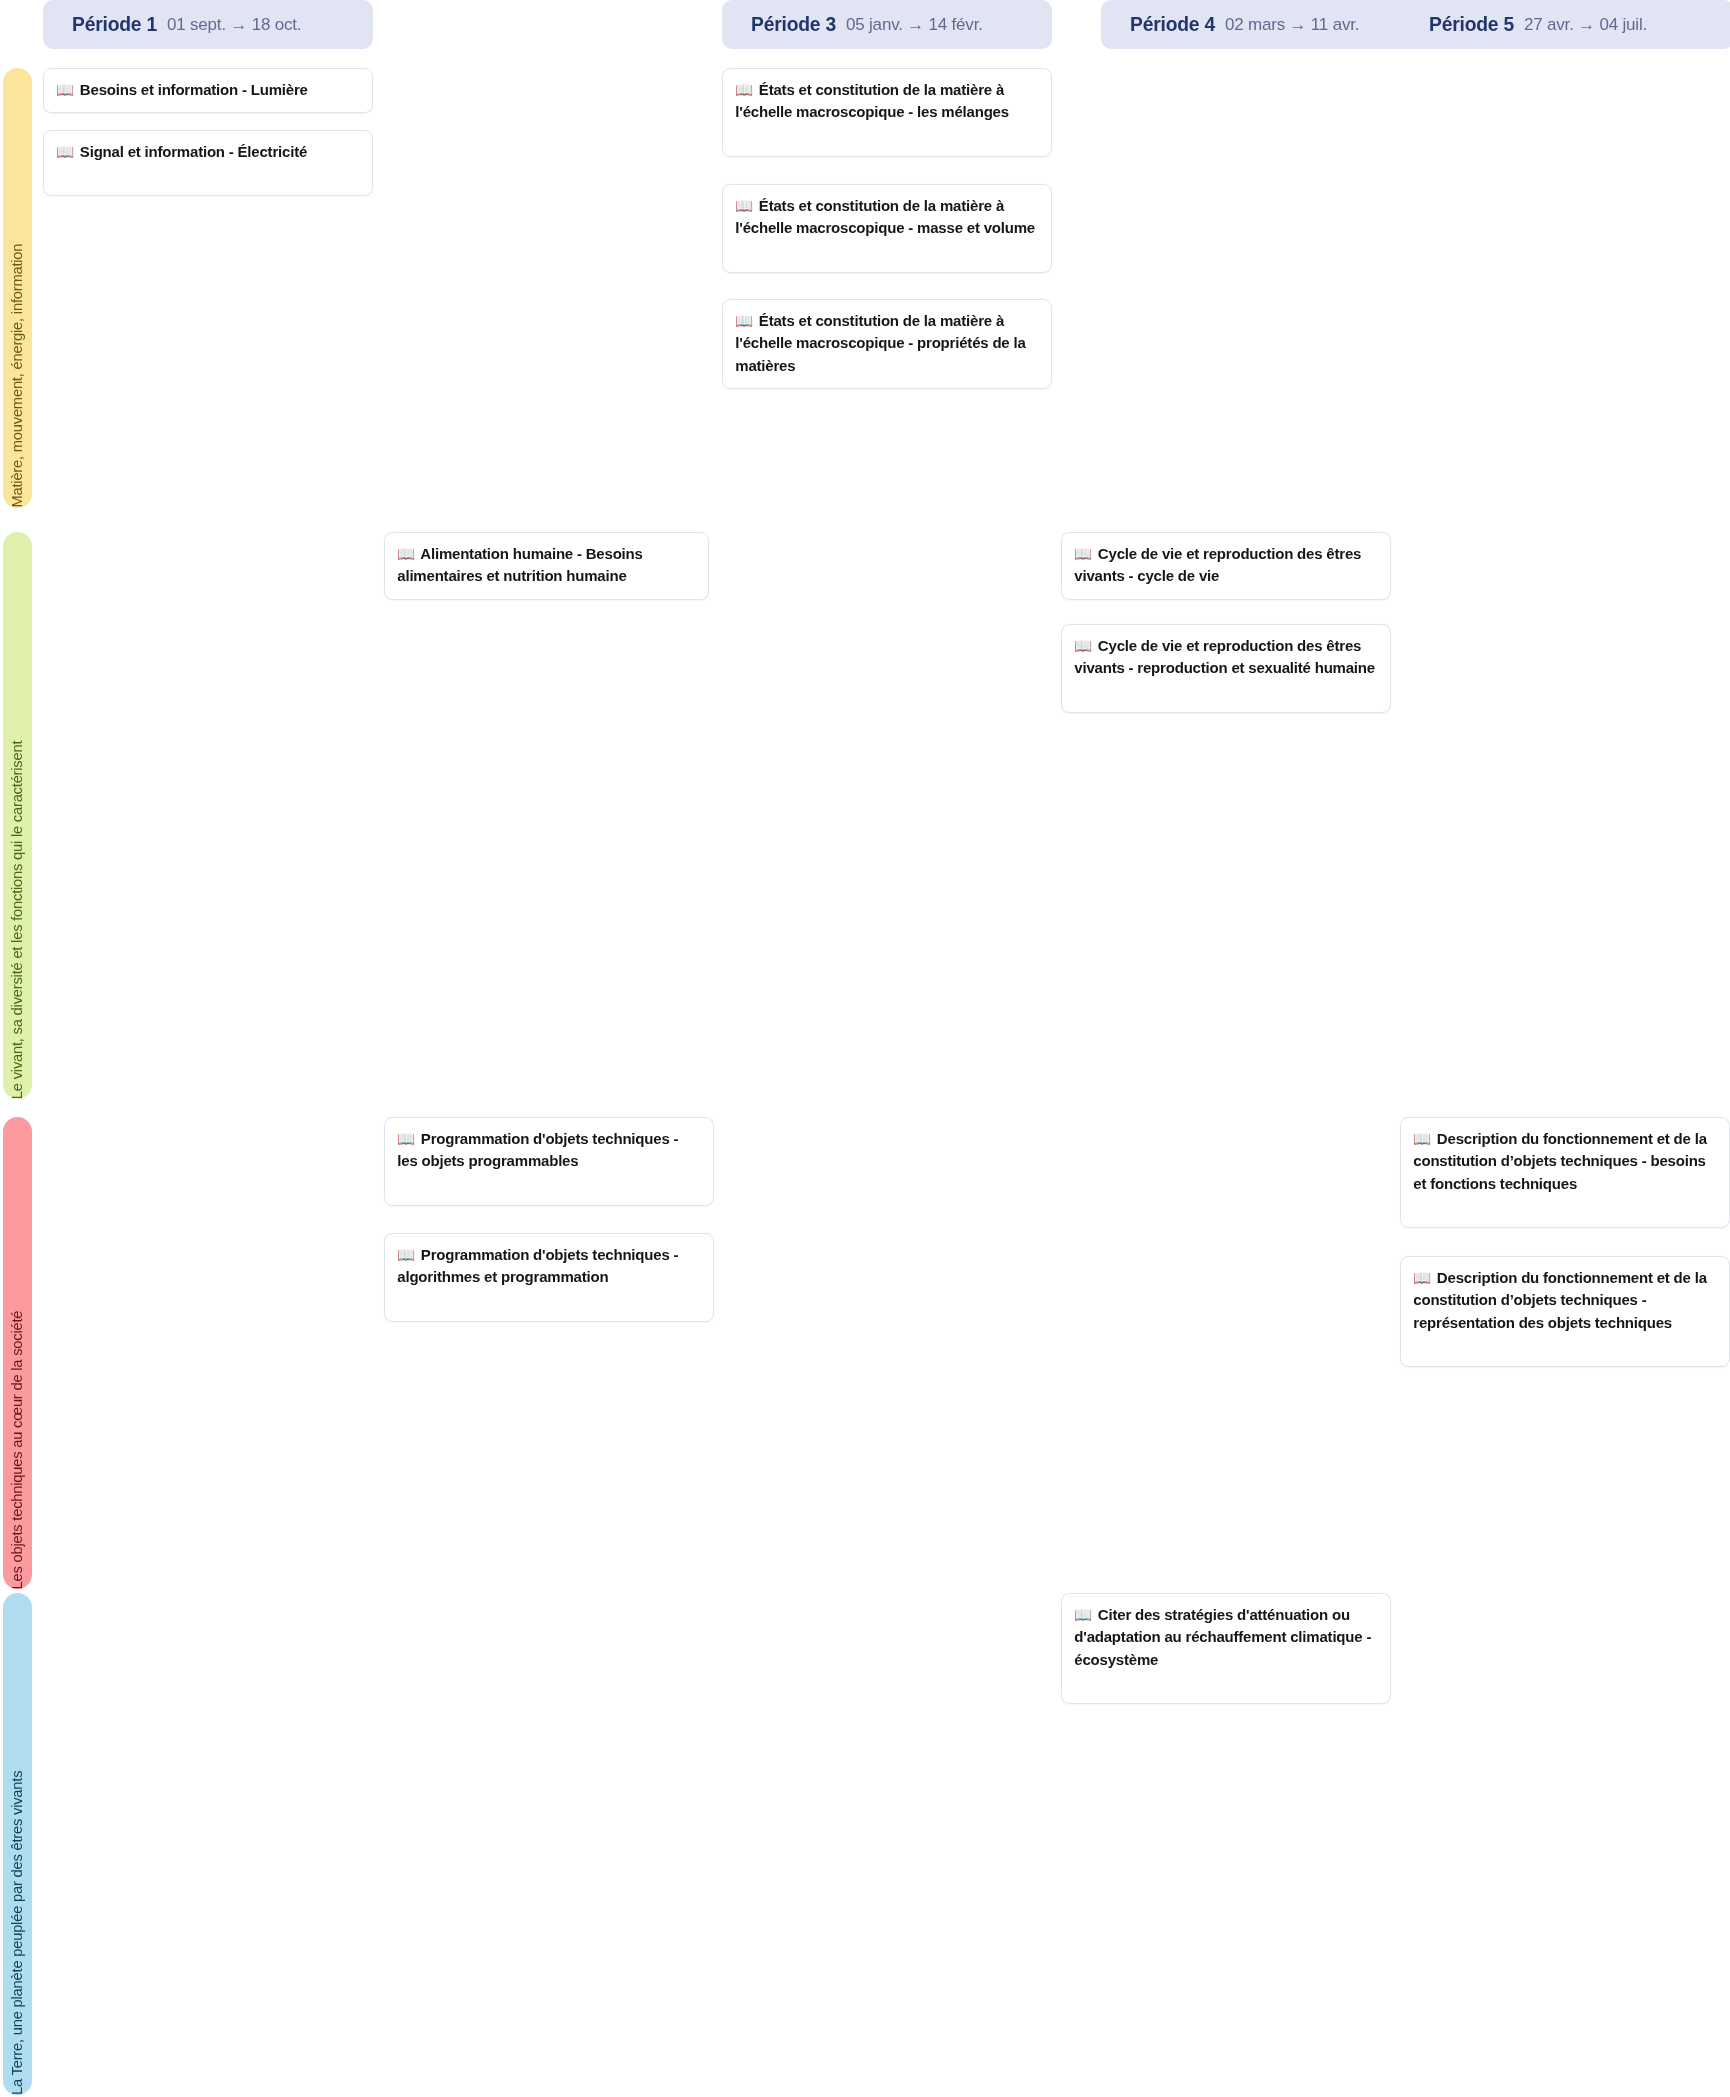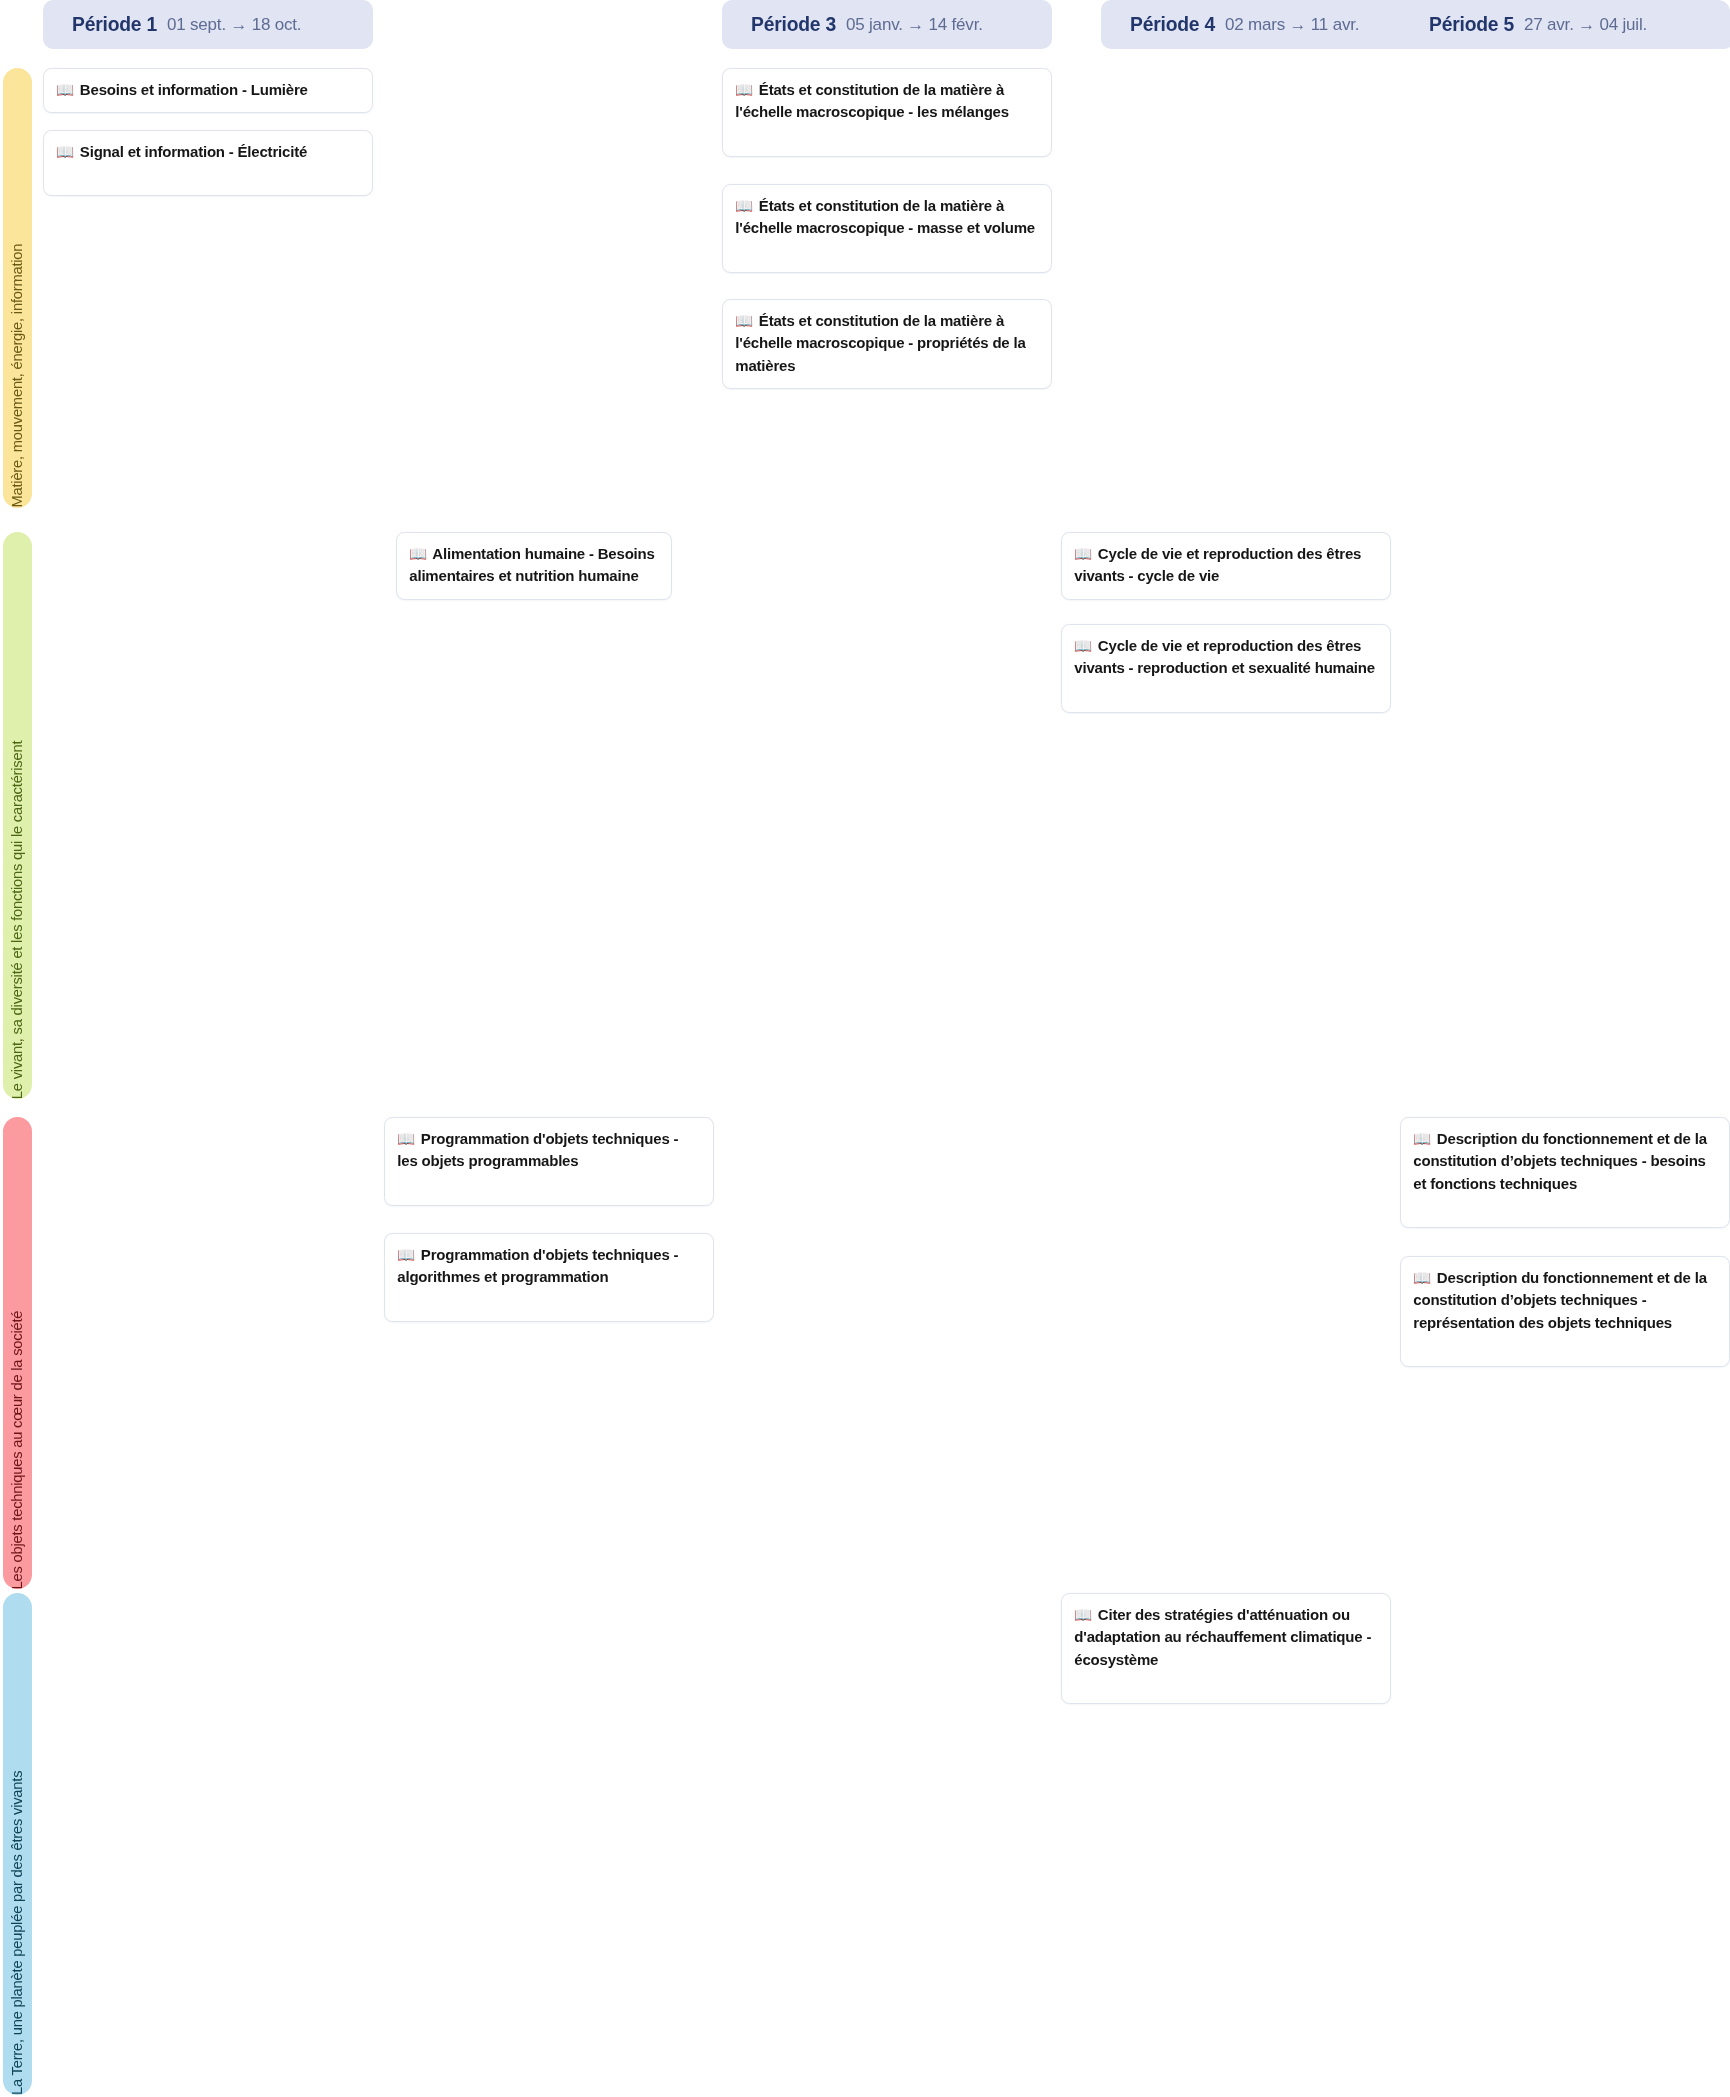--- a/index.html
+++ b/index.html
@@ -10,21 +10,20 @@
     background: #ffffff;
     font-family: "Liberation Sans", sans-serif;
   }
 
   .board {
     position: relative;
     width: 1730px;
     height: 2097px;
     background: #ffffff;
     overflow: hidden;
-    border-radius: 12px;
   }
 
   
   .header-row {
     position: absolute;
     top: 0;
     left: 0;
     width: 1730px;
     height: 51px;
   }
@@ -151,21 +150,21 @@
       </div>
       <div class="card" style="left: 722px; top: 68px; width: 330px; min-height: 89px;">
         <div class="card-text"><i class="book-icon">📖</i> <span>États et constitution de la matière à l'échelle macroscopique - les mélanges</span></div>
       </div>
       <div class="card" style="left: 722px; top: 184px; width: 330px; min-height: 89px;">
         <div class="card-text"><i class="book-icon">📖</i> <span>États et constitution de la matière à l'échelle macroscopique - masse et volume</span></div>
       </div>
       <div class="card" style="left: 722px; top: 299px; width: 330px; min-height: 89px;">
         <div class="card-text"><i class="book-icon">📖</i> <span>États et constitution de la matière à l'échelle macroscopique - propriétés de la matières</span></div>
       </div>
-      <div class="card" style="left: 396px; top: 532px; width: 276px; min-height: 66px;">
+      <div class="card" style="left: 384px; top: 532px; width: 325px; min-height: 66px;">
         <div class="card-text"><i class="book-icon">📖</i> <span>Alimentation humaine - Besoins alimentaires et nutrition humaine</span></div>
       </div>
       <div class="card" style="left: 1061px; top: 532px; width: 330px; min-height: 66px;">
         <div class="card-text"><i class="book-icon">📖</i> <span>Cycle de vie et reproduction des êtres vivants - cycle de vie</span></div>
       </div>
       <div class="card" style="left: 1061px; top: 624px; width: 330px; min-height: 89px;">
         <div class="card-text"><i class="book-icon">📖</i> <span>Cycle de vie et reproduction des êtres vivants - reproduction et sexualité humaine</span></div>
       </div>
       <div class="card" style="left: 384px; top: 1117px; width: 330px; min-height: 89px;">
         <div class="card-text"><i class="book-icon">📖</i> <span>Programmation d'objets techniques - les objets programmables</span></div>

